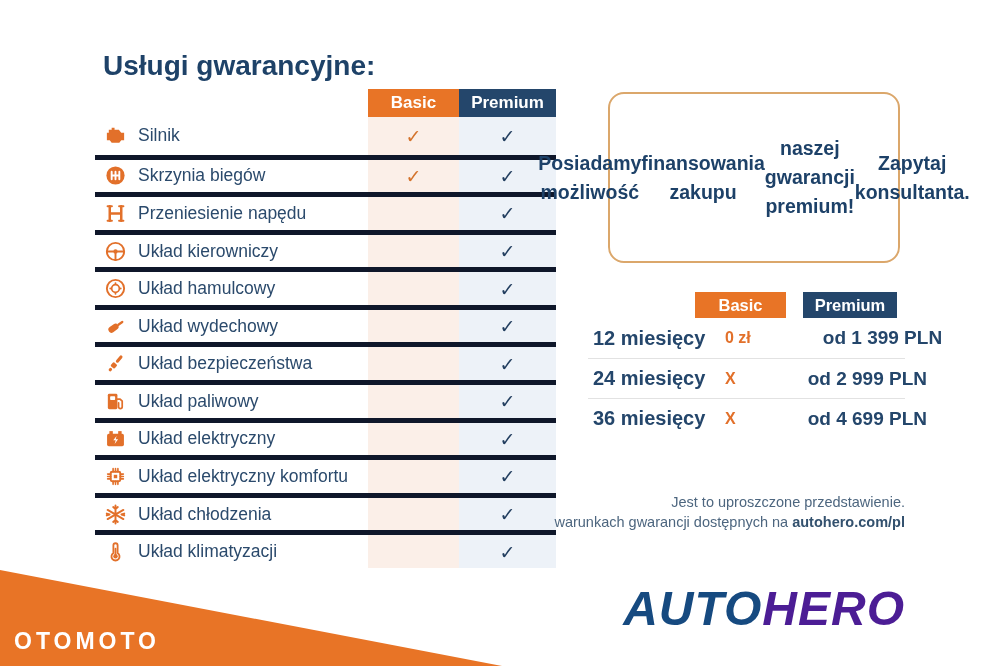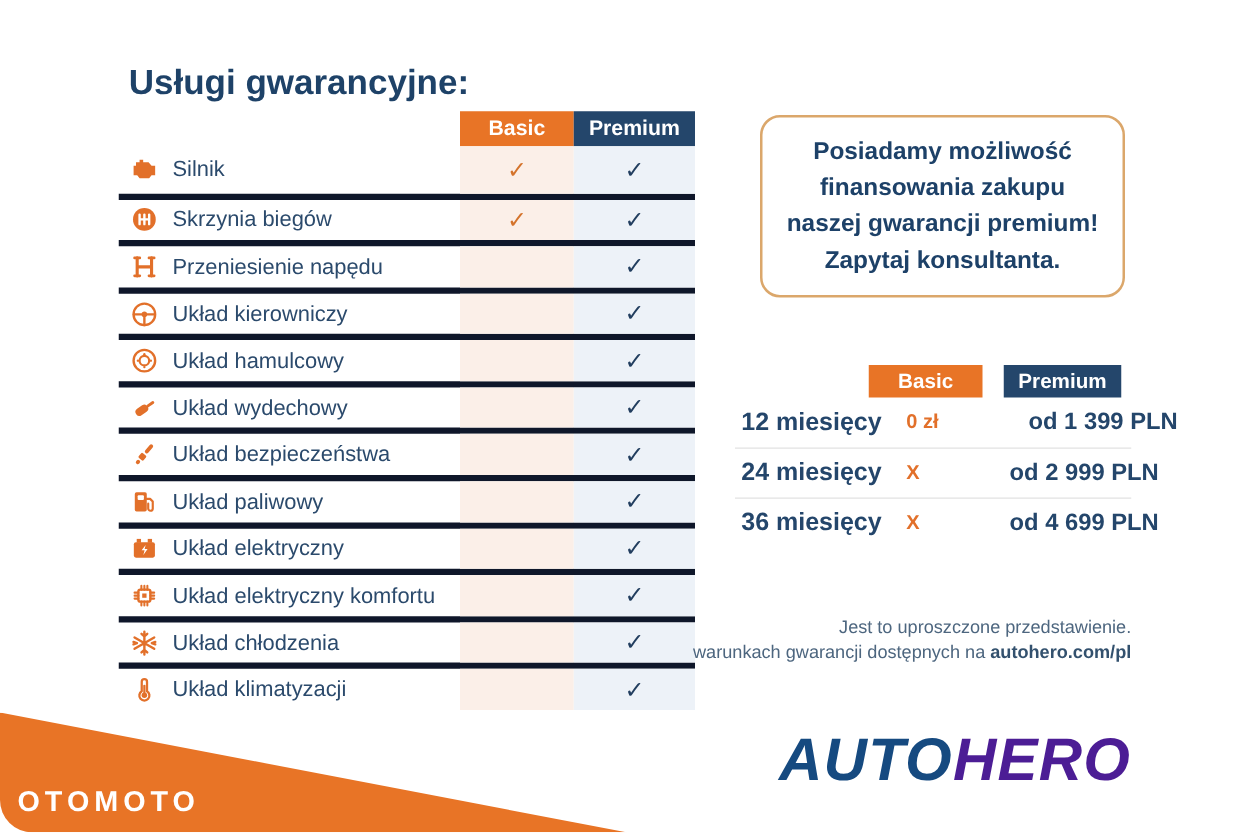--- a/index.html
+++ b/index.html
@@ -1,19 +1,18 @@
 <!DOCTYPE html>
 <html><head>
 <meta charset="utf-8">
 <style>
   html,body{margin:0;padding:0;background:#ffffff;}
   .stage{
     position:relative;width:1000px;height:666px;background:#ffffff;overflow:hidden;
     font-family:"Liberation Sans","DejaVu Sans",sans-serif;
-    border-radius:26px;
   }
   
   .title{position:absolute;left:103px;top:50px;font-size:28px;font-weight:bold;color:#1E4268;}
 
   
   .comp{position:absolute;left:95px;top:89px;width:461px;}
   .comp-header{display:flex;height:28px;}
   .comp-header .spacer{width:273px;}
   .hdr{display:flex;align-items:center;justify-content:center;color:#fff;font-weight:bold;font-size:17px;}
   .hdr.basic{width:91px;background:#E87426;}
@@ -23,23 +22,23 @@
   .row-left{width:273px;display:flex;align-items:center;text-align:right;}
   .row-icon{margin-left:7px;width:26px;height:26px;color:#E2702A;display:flex;align-items:center;justify-content:center;}
   .row-icon svg{display:block;}
   .row-label{margin-left:10px;font-size:17.5px;color:#2B4A6C;}
   .cell{display:flex;align-items:center;justify-content:center;font-family:"DejaVu Sans",sans-serif;font-weight:bold;font-size:19px;}
   .cell.basic{width:91px;background:#FBEFE8;color:#D4732C;}
   .cell.premium{width:97px;background:#EDF2F8;color:#223E5F;}
 
   
   .promo{
-    position:absolute;left:608px;top:92px;width:292px;height:146px;box-sizing:border-box;
+    position:absolute;left:608px;top:92px;width:292px;height:171px;box-sizing:border-box;
     border:2px solid #DBA76B;border-radius:16px;background:#fff;
-    display:flex;flex-direction:column;align-items:center;justify-content:center;text-align:center;
+    display:flex;flex-direction:row;align-items:center;justify-content:center;text-align:center;
     color:#1D4168;font-weight:bold;font-size:19.5px;line-height:29px;
   }
 
   
   .pricing{position:absolute;left:588px;top:292px;width:317px;}
   .badge-row{display:flex;height:26px;}
   .badge-row .bspacer{width:107px;}
   .badge{display:flex;align-items:center;justify-content:center;color:#fff;font-weight:bold;font-size:16.5px;}
   .badge.basic{width:91px;background:#E87426;}
   .badge-gap{width:17px;}

